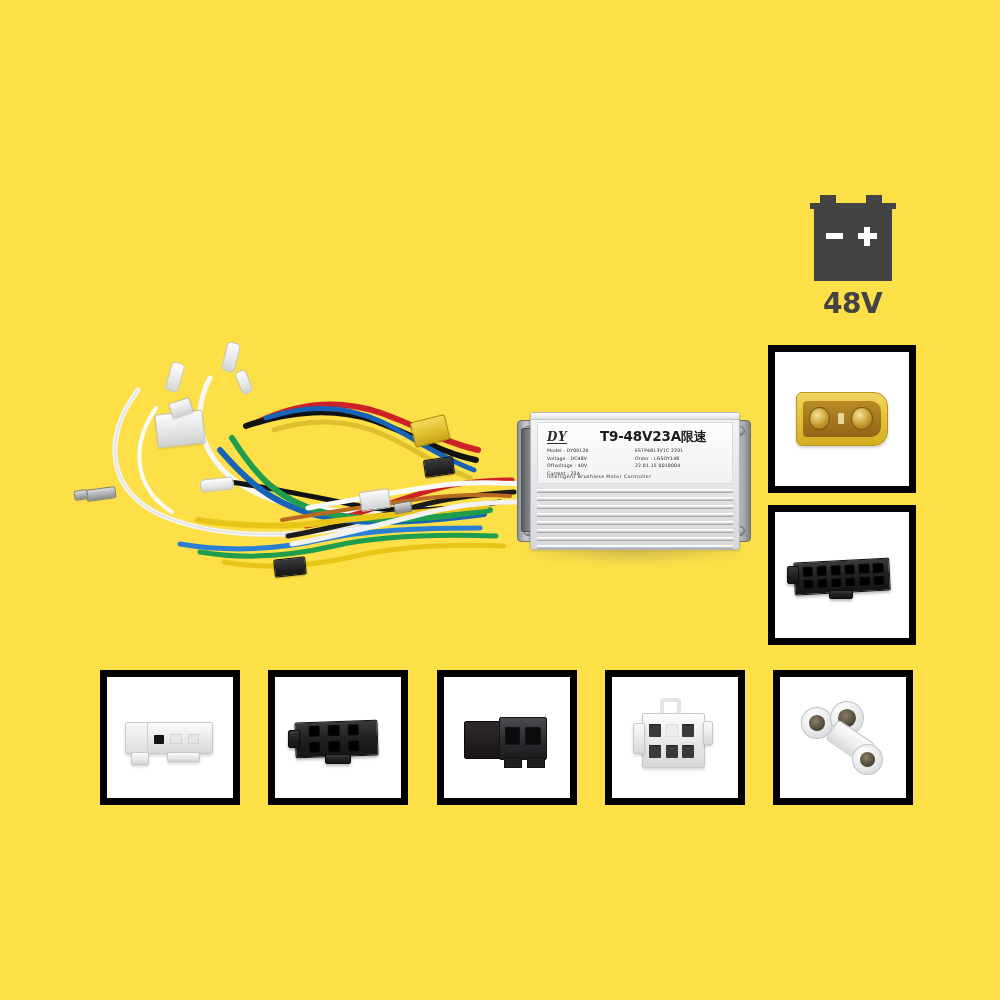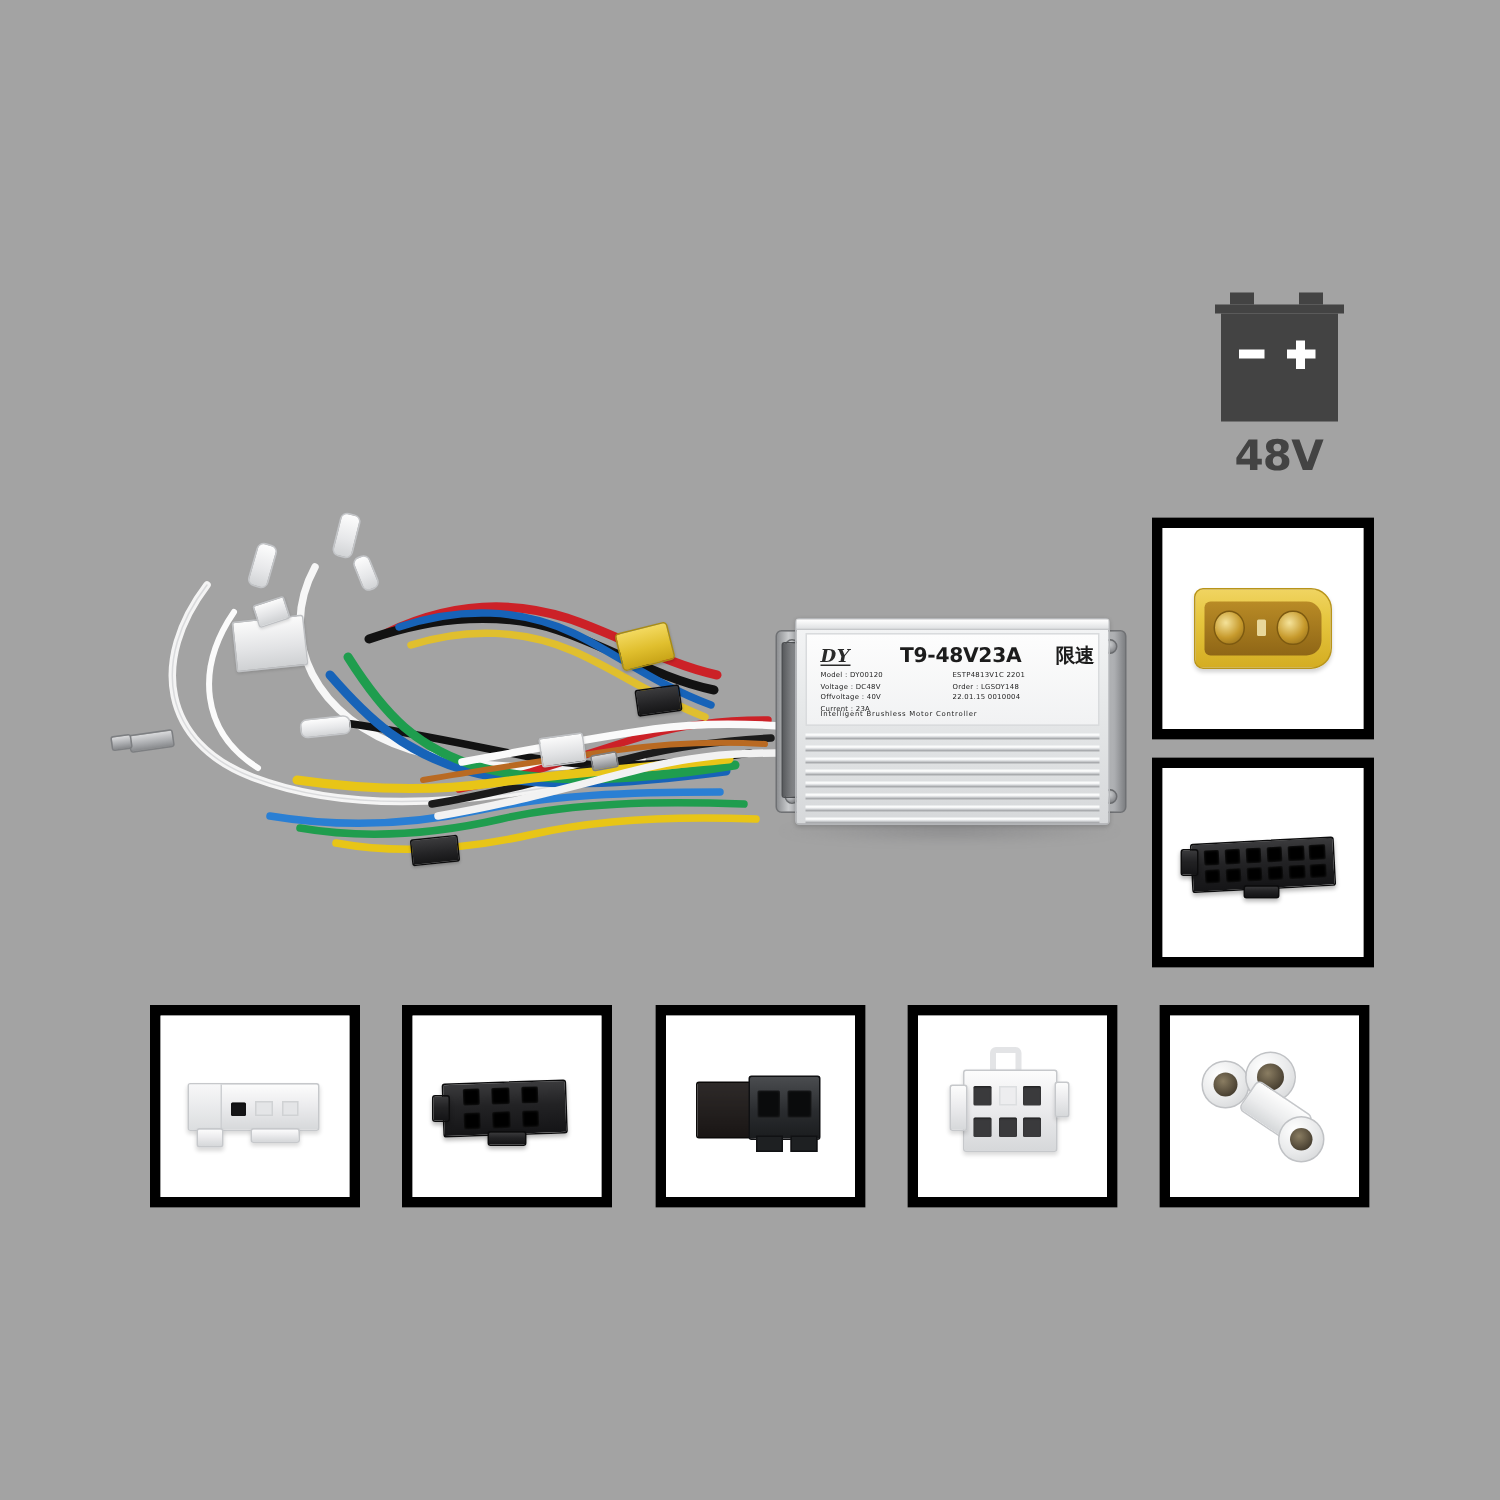--- a/index.html
+++ b/index.html
@@ -3,21 +3,21 @@
 <meta charset="utf-8">
 <title>Brushless Motor Controller Product Image</title>
 <style>
   * { margin:0; padding:0; box-sizing:border-box; }
   html,body { background:#ffffff; }
   body {
     width:1000px; height:1000px; position:relative; overflow:hidden;
     font-family:"Liberation Sans", sans-serif;
     background:#ffffff;
   }
-  #stage { position:absolute; inset:0; background:#a3a3a3;text-decoration:underline; }
+  #stage { position:absolute; inset:0; background:#fde047;text-decoration:underline; }
 
   
   .battery-badge { position:absolute; left:800px; top:195px; width:105px; height:125px; }
   .bat-caps { position:absolute; left:10px; top:0px; width:86px; height:12px; }
   .bat-cap { position:absolute; top:0; width:16px; height:8px; background:#434343; }
   .bat-railbar { position:absolute; left:0px; top:8px; width:86px; height:6px; background:#434343; }
   .bat-body {
     position:absolute; left:14px; top:14px; width:78px; height:72px;
     background:#434343;
   }
@@ -73,21 +73,21 @@
     position:absolute; left:9px; top:8px;
     font-family:"DejaVu Serif", serif; font-style:italic; font-weight:bold;
     font-size:12px; color:#2a2a2a; letter-spacing:.5px;
     border-bottom:1.2px solid #2a2a2a; padding-bottom:0px; line-height:12px;
   }
   .lab-title {
     position:absolute; left:62px; top:5px; right:4px;
     font-size:13.5px; font-weight:bold; color:#1c1c1c;
     font-family:"DejaVu Sans", sans-serif; letter-spacing:-0.2px; white-space:nowrap;
   }
-  .lab-cjk { font-size:13px;margin-left:23px; }
+  .lab-cjk { font-size:13px; }
   .lab-col { position:absolute; font-size:4.6px; color:#1d1d1d; line-height:7.6px;
              font-family:"DejaVu Sans", sans-serif; letter-spacing:.18px; white-space:nowrap; }
   .lab-col.c1 { left:9px; top:24px; }
   .lab-col.c2 { left:97px; top:24px; }
   .lab-foot {
     position:absolute; left:9px; top:51px; font-size:4.6px; color:#1d1d1d;
     font-family:"DejaVu Sans", sans-serif; letter-spacing:.5px; white-space:nowrap;
   }
   .ctl-fins { position:absolute; left:6px; top:76px; right:6px; bottom:6px; }
   .fin {

